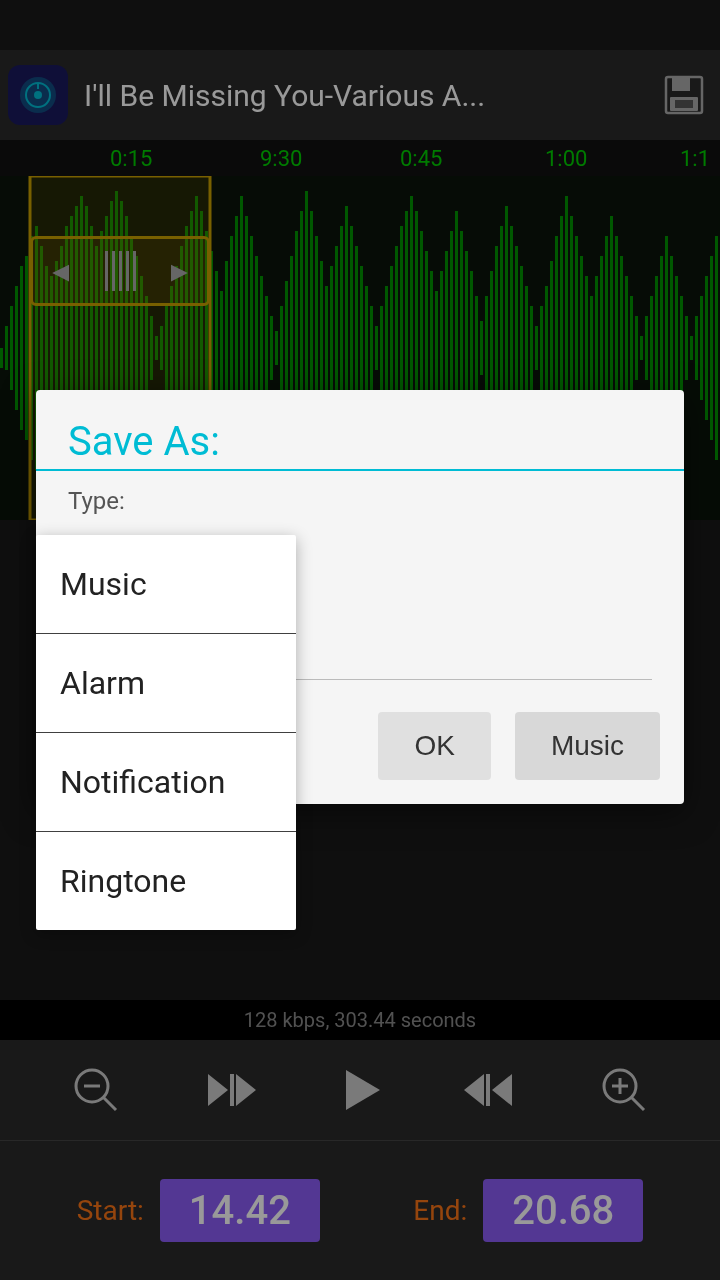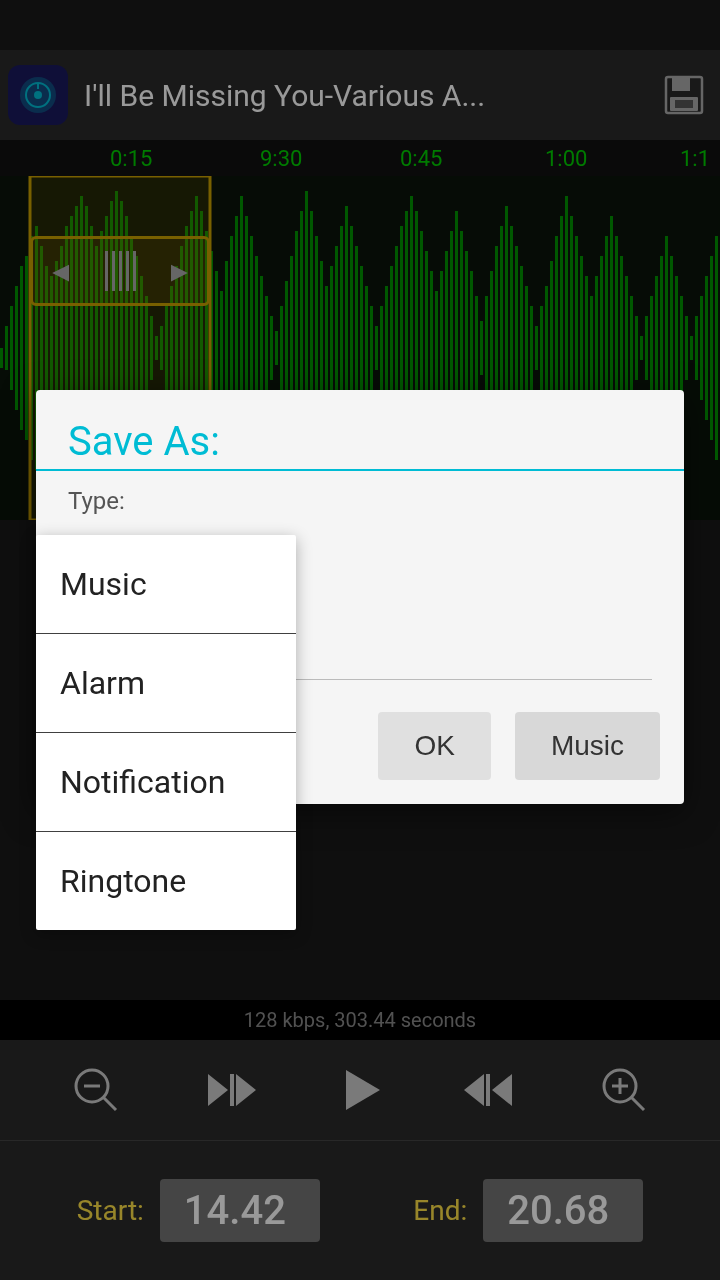--- a/index.html
+++ b/index.html
@@ -266,31 +266,32 @@
       left: 0; right: 0;
       height: 140px;
       background: #2a2a2a;
       display: flex;
       align-items: center;
       justify-content: space-around;
       padding: 0 30px;
       border-top: 1px solid #444;
     }
     .se-label {
-      color: #fde047;
+      color: #f97316;
       font-size: 28px;
     }
     .se-value {
       color: white;
       font-size: 40px;
       font-weight: 500;
-      background: #737373;
+      background: #8b5cf6;
       padding: 8px 24px;
       border-radius: 4px;
       min-width: 160px;
+      text-align: center;
     }
     .se-group {
       display: flex;
       align-items: center;
       gap: 16px;
     }
 
     
     .waveform-svg {
       position: absolute;

